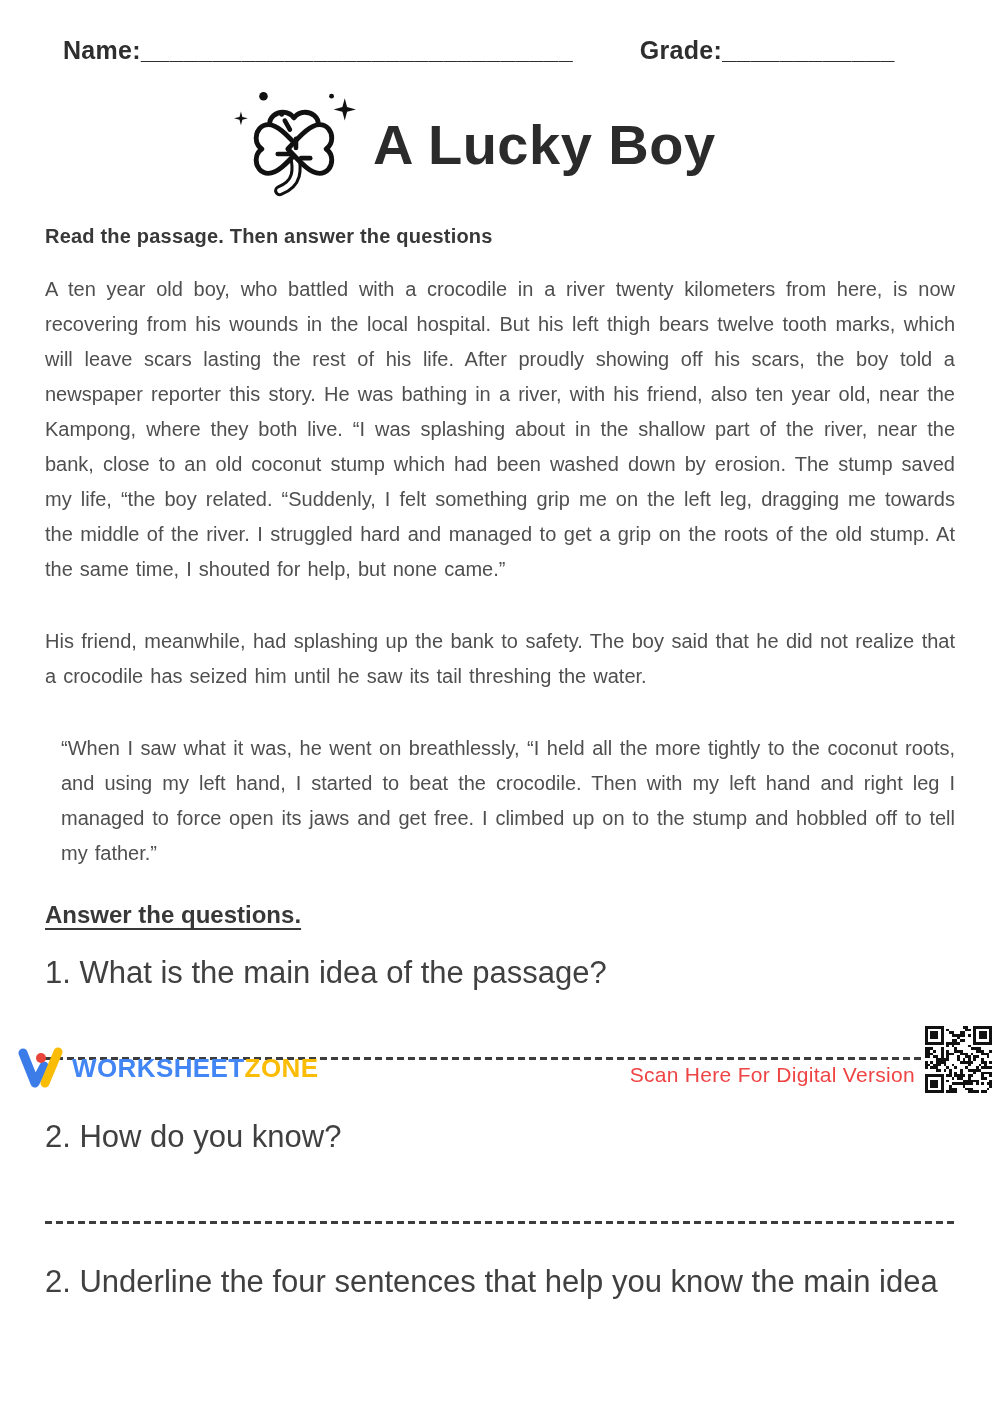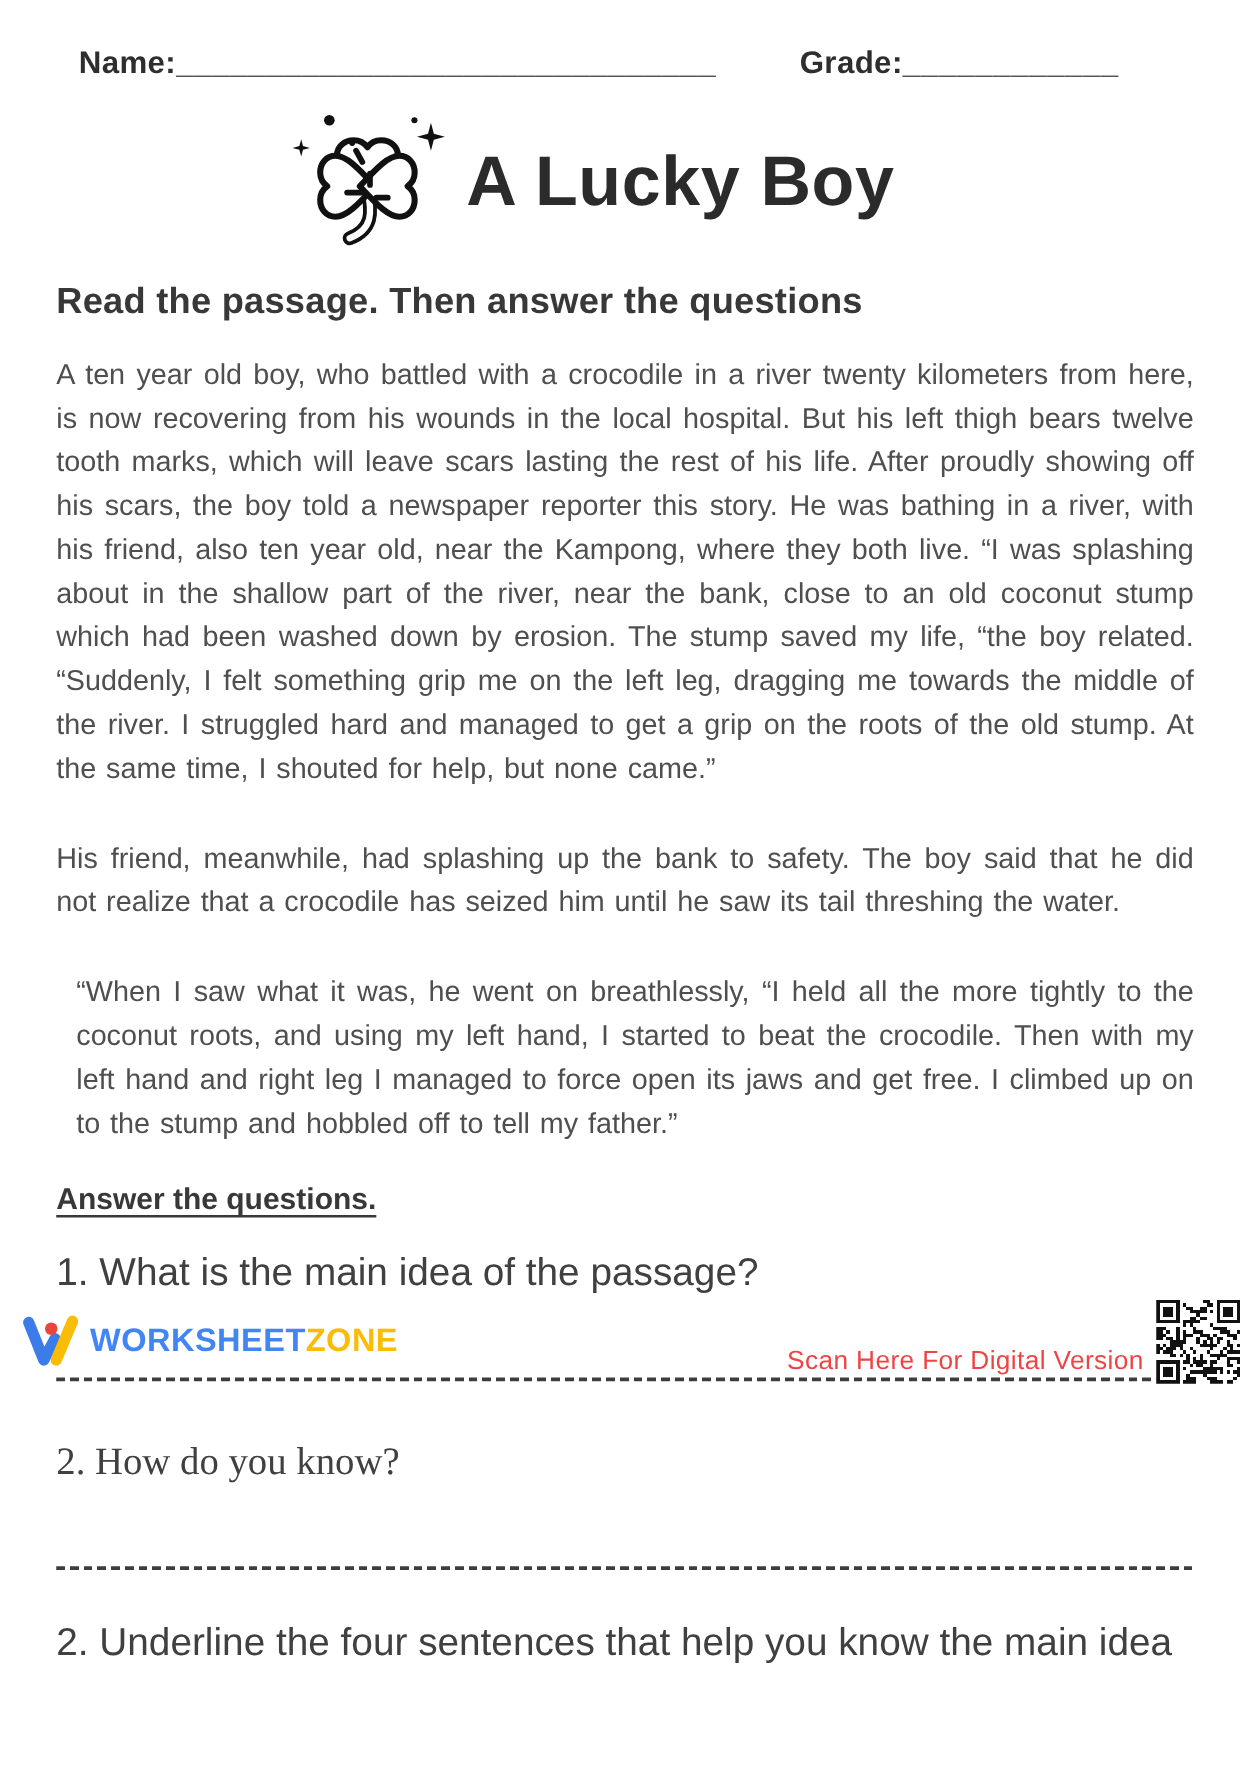--- a/index.html
+++ b/index.html
@@ -30,27 +30,27 @@
     height: 132px;
   }
   .clover { width: 128px; height: 128px; flex: 0 0 auto; }
   .page-title {
     font-size: 56px; font-weight: bold; color: #2b2b2b;
     letter-spacing: 0.5px; padding-bottom: 10px;
   }
 
   
   .section-heading {
-    font-size: 29px; font-weight: bold; color: #383838;
+    font-size: 20px; font-weight: bold; color: #383838;
     margin: 10px 0 24px 0; letter-spacing: 0.2px;
   }
 
   
   .passage p {
-    font-size: 23px; line-height: 35px; color: #4f4f4f;
+    font-size: 20px; line-height: 35px; color: #4f4f4f;
     text-align: justify; margin-bottom: 37px;
     word-spacing: 1.5px;
   }
   .passage p:last-child { margin-bottom: 0; margin-left: 16px; }
 
   
   .answer-heading {
     display: inline-block;
     font-size: 24px; font-weight: bold; color: #383838;
     text-decoration: underline; text-underline-offset: 5px;
@@ -58,27 +58,27 @@
     margin: 30px 0 0 0;
   }
   .question {
     font-size: 31px; color: #404040; margin-top: 26px;
   }
   .answer-line {
     height: 3px; width: 910px;
     margin-top: 66px;
     background: repeating-linear-gradient(90deg, #3d3d3d 0 7px, transparent 7px 11px);
   }
-  .q2 { margin-top: 46px; font-family: Liberation Serif, serif; }
+  .q2 { margin-top: 59px; }
   .q3 { margin-top: 40px; }
 
   
   .footer {
-    position: absolute; left: 18px; right: 8px; bottom: 6px;
-    display: flex; justify-content: space-between; align-items: center;
+    position: absolute; left: 18px; right: 8px; bottom: 20px;
+    display: flex; justify-content: space-between; align-items: flex-end;
   }
   .logo { display: flex; align-items: center; gap: 8px; padding-bottom: 2px; }
   .logo svg { width: 46px; height: 46px; }
   .logo-text { font-size: 26px; font-weight: 800; letter-spacing: 0.4px; }
   .logo-text .w { color: #4285f4; }
   .logo-text .z { color: #fbbc05; }
   .footer-right { display: flex; align-items: flex-end; gap: 10px; }
   .scan-text { font-size: 21px; color: #ef4444; letter-spacing: 0.3px; padding-bottom: 6px; }
   .qr { width: 67px; height: 67px; background: #fff; }
 </style>

